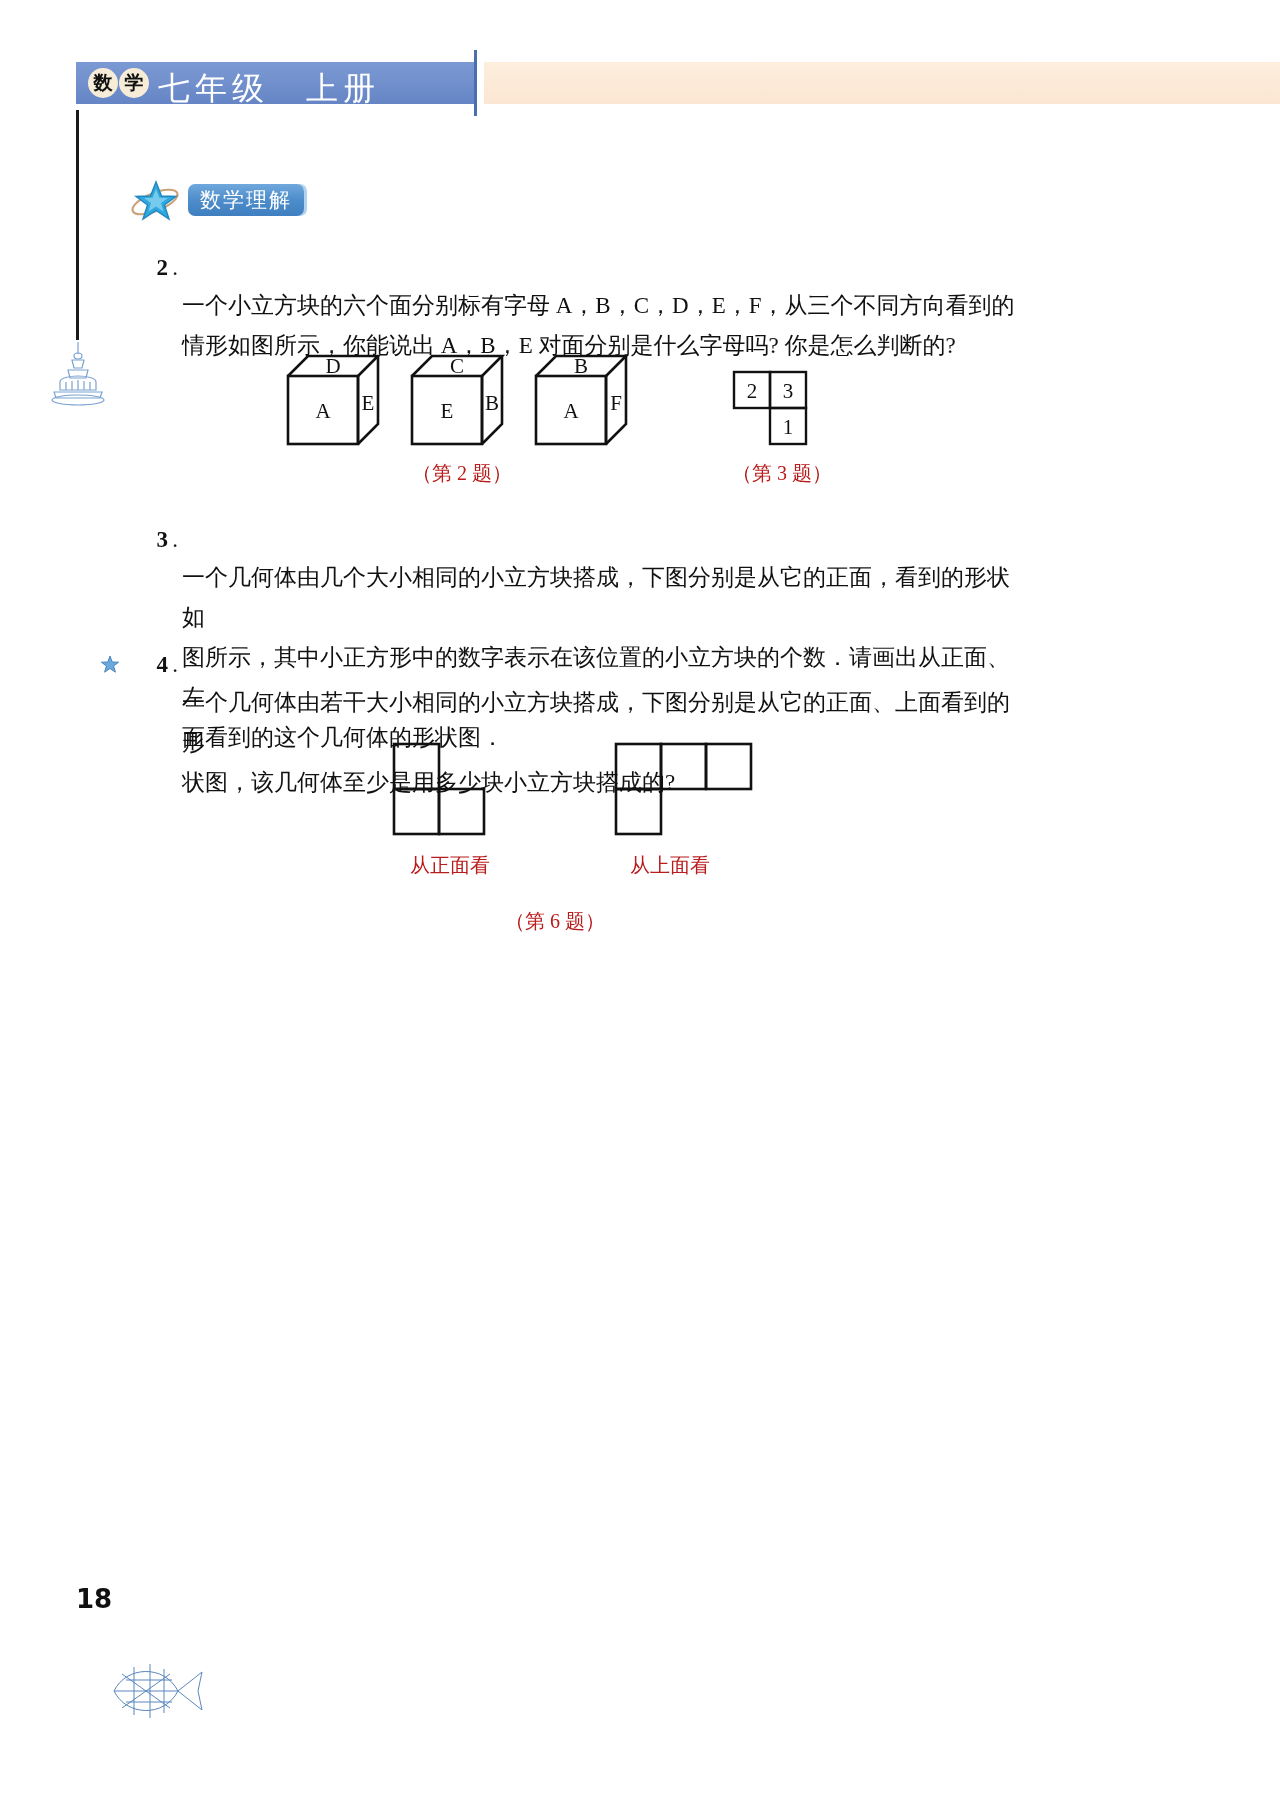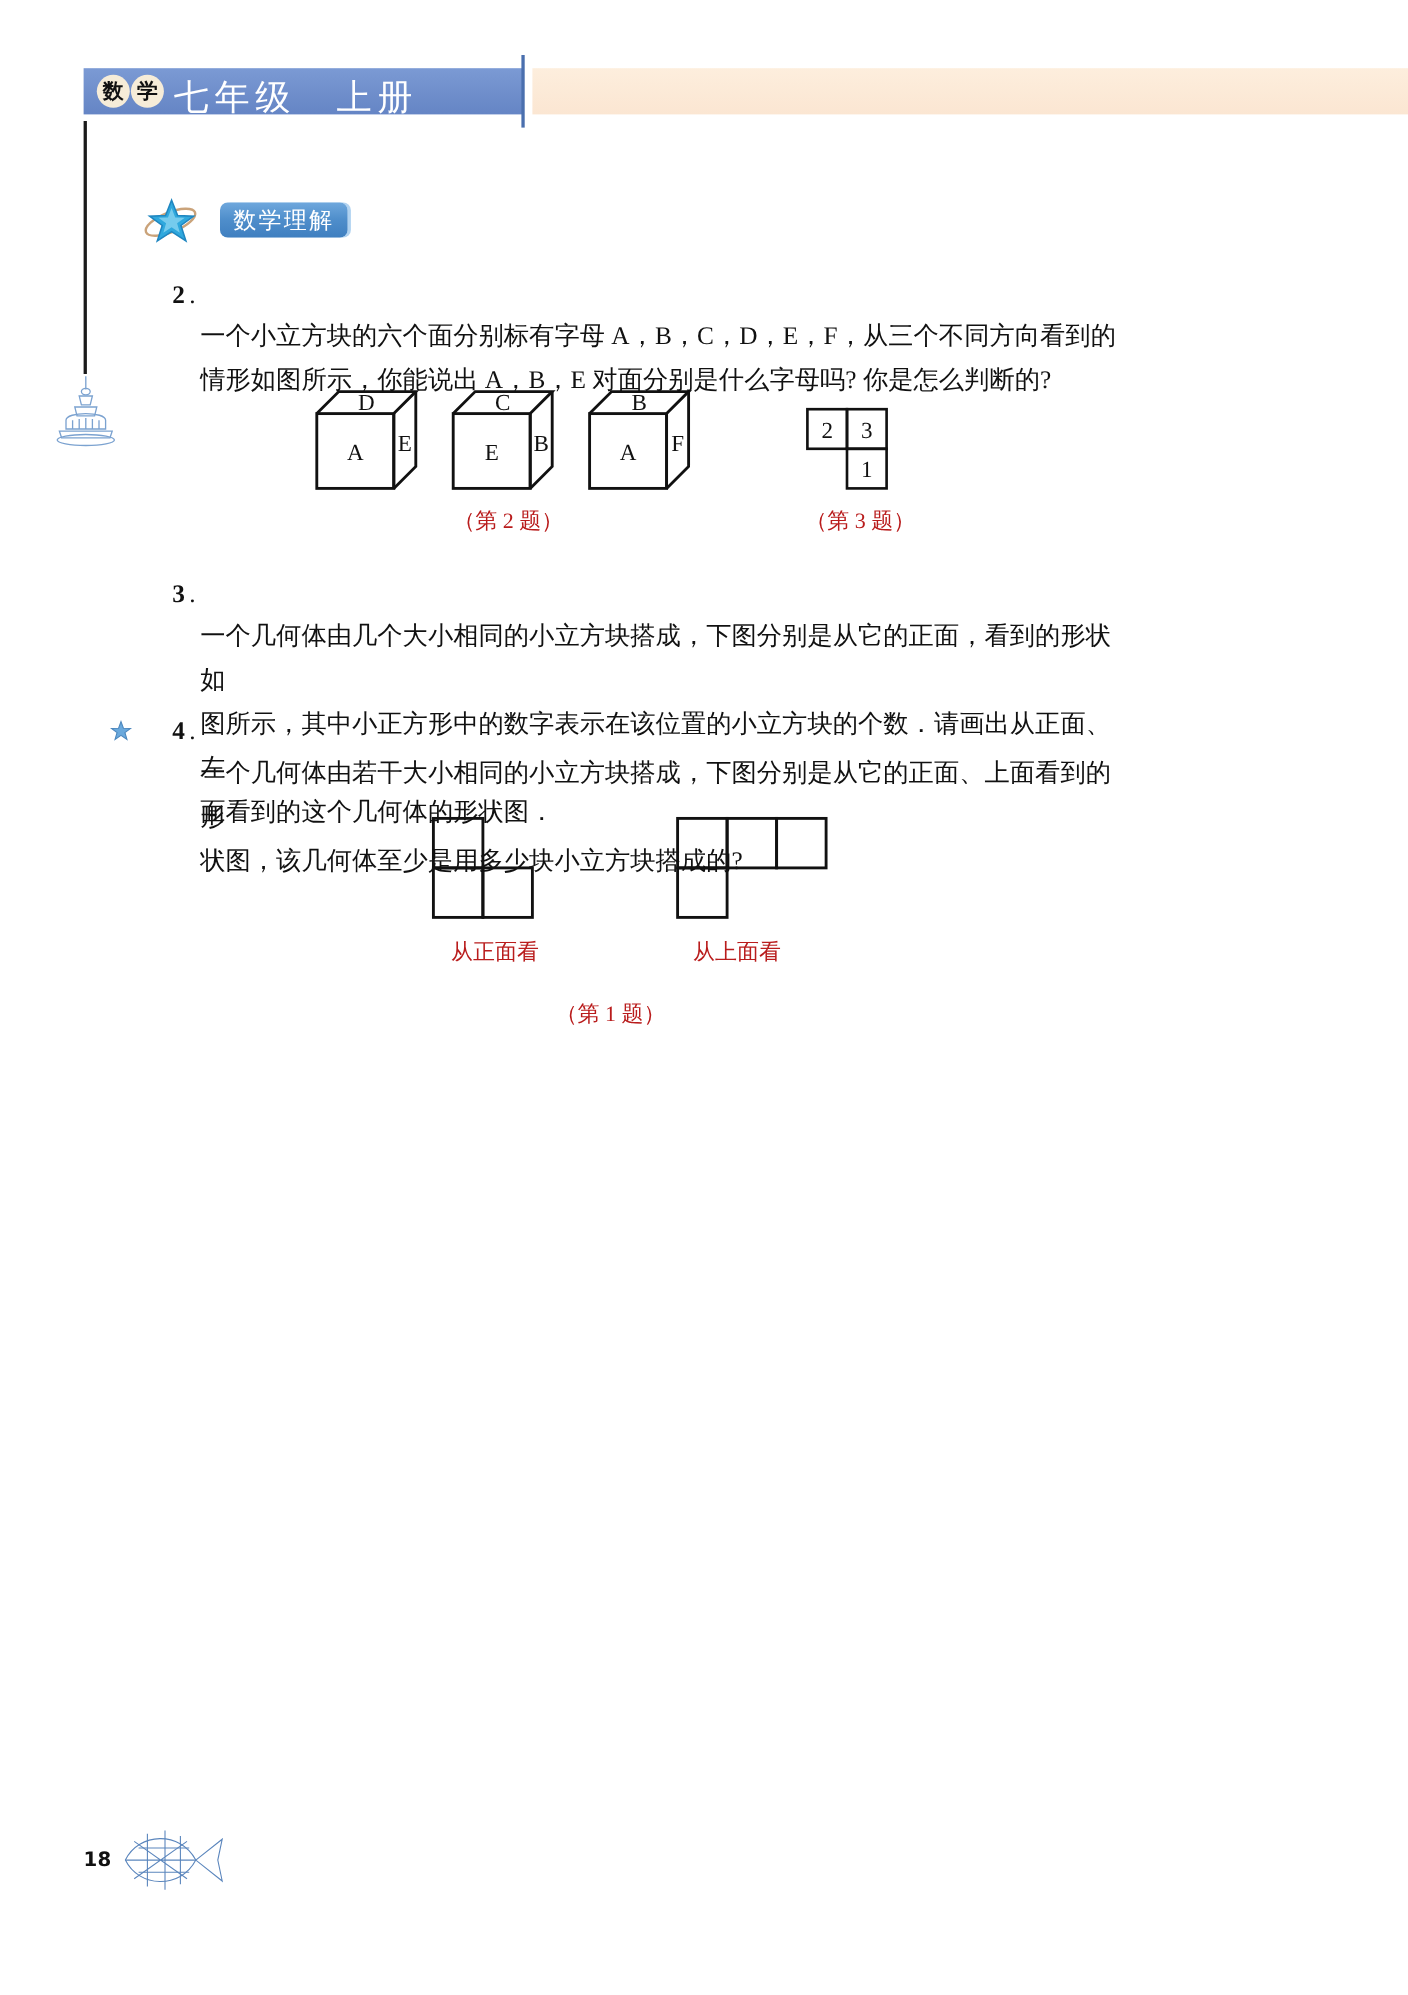--- a/index.html
+++ b/index.html
@@ -35,42 +35,42 @@
     color:#ffffff;font-size:32px;letter-spacing:5px;
     font-family:"DejaVu Sans","Liberation Sans",sans-serif;
   }
   
   .left-rule{position:absolute;left:76px;top:110px;width:3px;height:230px;background:#1a1a1a;}
   .ornament{position:absolute;left:42px;top:338px;width:72px;height:72px;}
   
   .sec-wrap{position:absolute;left:128px;top:180px;height:40px;display:flex;align-items:center;}
   .sec-star{width:56px;height:40px;position:relative;}
   .sec-pill{
-    margin-left:16px;height:32px;border-radius:7px;
+    margin-left:4px;height:32px;border-radius:7px;
     background:linear-gradient(180deg,#6fa8dd 0%,#4f8ecb 48%,#3f7fc0 100%);
     color:#fff;font-size:21px;letter-spacing:2px;
     display:flex;align-items:center;padding:0 12px 0 12px;
     font-family:"DejaVu Sans","Liberation Sans",sans-serif;
     box-shadow:3px 0 0 0 rgba(150,195,235,.75);
   }
   
   .prob{position:absolute;display:flex;font-size:23px;line-height:40px;color:#111;}
   .prob .num{width:40px;text-align:right;flex:0 0 auto;font-weight:bold;font-size:23px;}
   .prob .dot{width:14px;flex:0 0 auto;text-align:center;}
   .prob .body{flex:1 1 auto;margin-top:38px;}
   .prob .body p{margin:0;}
   .star-mark{position:absolute;width:20px;height:20px;}
   
   .figrow{position:absolute;}
   .caption{
     position:absolute;font-size:20px;color:#b91c1c;text-align:center;
   }
   .pagenum{
-    position:absolute;left:76px;top:1680px;
-    font-size:18px;font-weight:bold;color:#111;
+    position:absolute;left:76px;top:1584px;
+    font-size:26px;font-weight:bold;color:#111;
     font-family:"DejaVu Sans","Liberation Sans",sans-serif;
   }
   .fish{position:absolute;left:112px;top:1660px;width:62px;height:60px;}
   svg{display:block;overflow:visible;}
 </style>
 </head>
 <body>
 
 <div class="header-band"></div>
 <div class="header-band-right"></div>
@@ -214,21 +214,21 @@
     <g stroke="#111" stroke-width="2.6" fill="none">
       <rect x="4" y="4" width="45" height="45"></rect>
       <rect x="49" y="4" width="45" height="45"></rect>
       <rect x="94" y="4" width="45" height="45"></rect>
       <rect x="4" y="49" width="45" height="45"></rect>
     </g>
   </svg>
 </div>
 <div class="caption" style="left:570px;top:852px;width:200px;">从上面看</div>
 
-<div class="caption" style="left:455px;top:908px;width:200px;">（第 1 题）</div>
+<div class="caption" style="left:455px;top:908px;width:200px;">（第 6 题）</div>
 
 <div class="fish">
   <svg width="92" height="62" viewBox="0 0 92 62">
     <g stroke="#5b86bd" stroke-width="1" fill="none">
       <path d="M2 31 C14 6, 52 4, 66 31 C52 58, 14 56, 2 31 Z"></path>
       <path d="M66 31 L90 12 L86 31 L90 50 Z"></path>
       <path d="M2 31 L66 31 M10 14 L58 48 M10 48 L58 14 M22 7 L22 55 M38 4 L38 58 M52 9 L52 53"></path>
       <path d="M14 20 L60 20 M14 42 L60 42"></path>
     </g>
   </svg>

